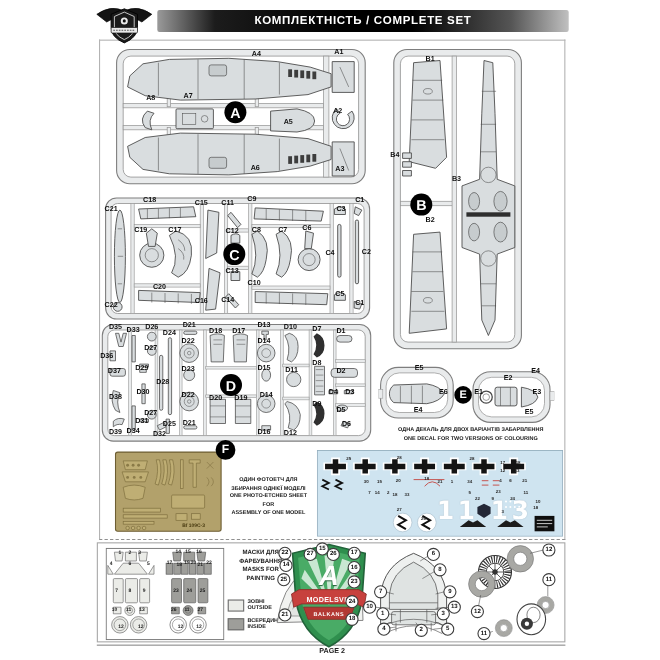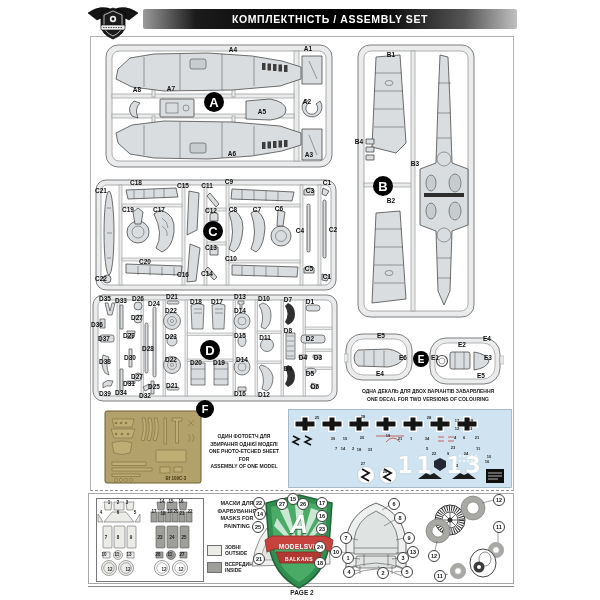--- a/index.html
+++ b/index.html
@@ -56,21 +56,21 @@
     <path d="M4,12 Q17,3 29,9 Q41,3 54,12 L45,19 Q37,14 29,16 Q21,14 13,19 Z" fill="#141414" stroke="#000" stroke-width="0.6"></path>
     <path d="M29,7 l12,5 v12 q0,9 -12,14 q-12,-5 -12,-14 V12 Z" fill="#1b1b1b" stroke="#000" stroke-width="0.8"></path>
     <path d="M29,10 l9,4 v10 q0,7 -9,11 q-9,-4 -9,-11 V14 Z" fill="none" stroke="#d9d9d9" stroke-width="0.8"></path>
     <rect x="17" y="24" width="24" height="5" rx="1" fill="#e9e9e9" stroke="#111" stroke-width="0.6"></rect>
     <path d="M19,26.5 h20" stroke="#555" stroke-width="1" stroke-dasharray="1.5,1"></path>
     <circle cx="29" cy="18" r="3.2" fill="#e9e9e9"></circle>
     <circle cx="29" cy="18" r="1.4" fill="#111"></circle>
   </svg>
 
   <div class="header-bar">
-    <span>КОМПЛЕКТНІСТЬ / ASSEMBLY SET</span>
+    <span>КОМПЛЕКТНІСТЬ / COMPLETE SET</span>
   </div>
 
   <div class="main-box"></div>
 
   <svg class="abs" style="left:104px;top:43px" width="230" height="126" viewBox="0 0 230 126">
     <rect x="2" y="2" width="226" height="122" rx="12" fill="#e9ebec" stroke="#7e7e7e"></rect>
     <rect x="8" y="8" width="214" height="110" rx="7" fill="#ffffff" stroke="#9a9a9a" stroke-width="0.8"></rect>
     <g fill="#e9ebec" stroke="#9a9a9a" stroke-width="0.7">
       <rect x="190" y="8" width="5" height="110"></rect>
       <rect x="8" y="51" width="182" height="4"></rect>

